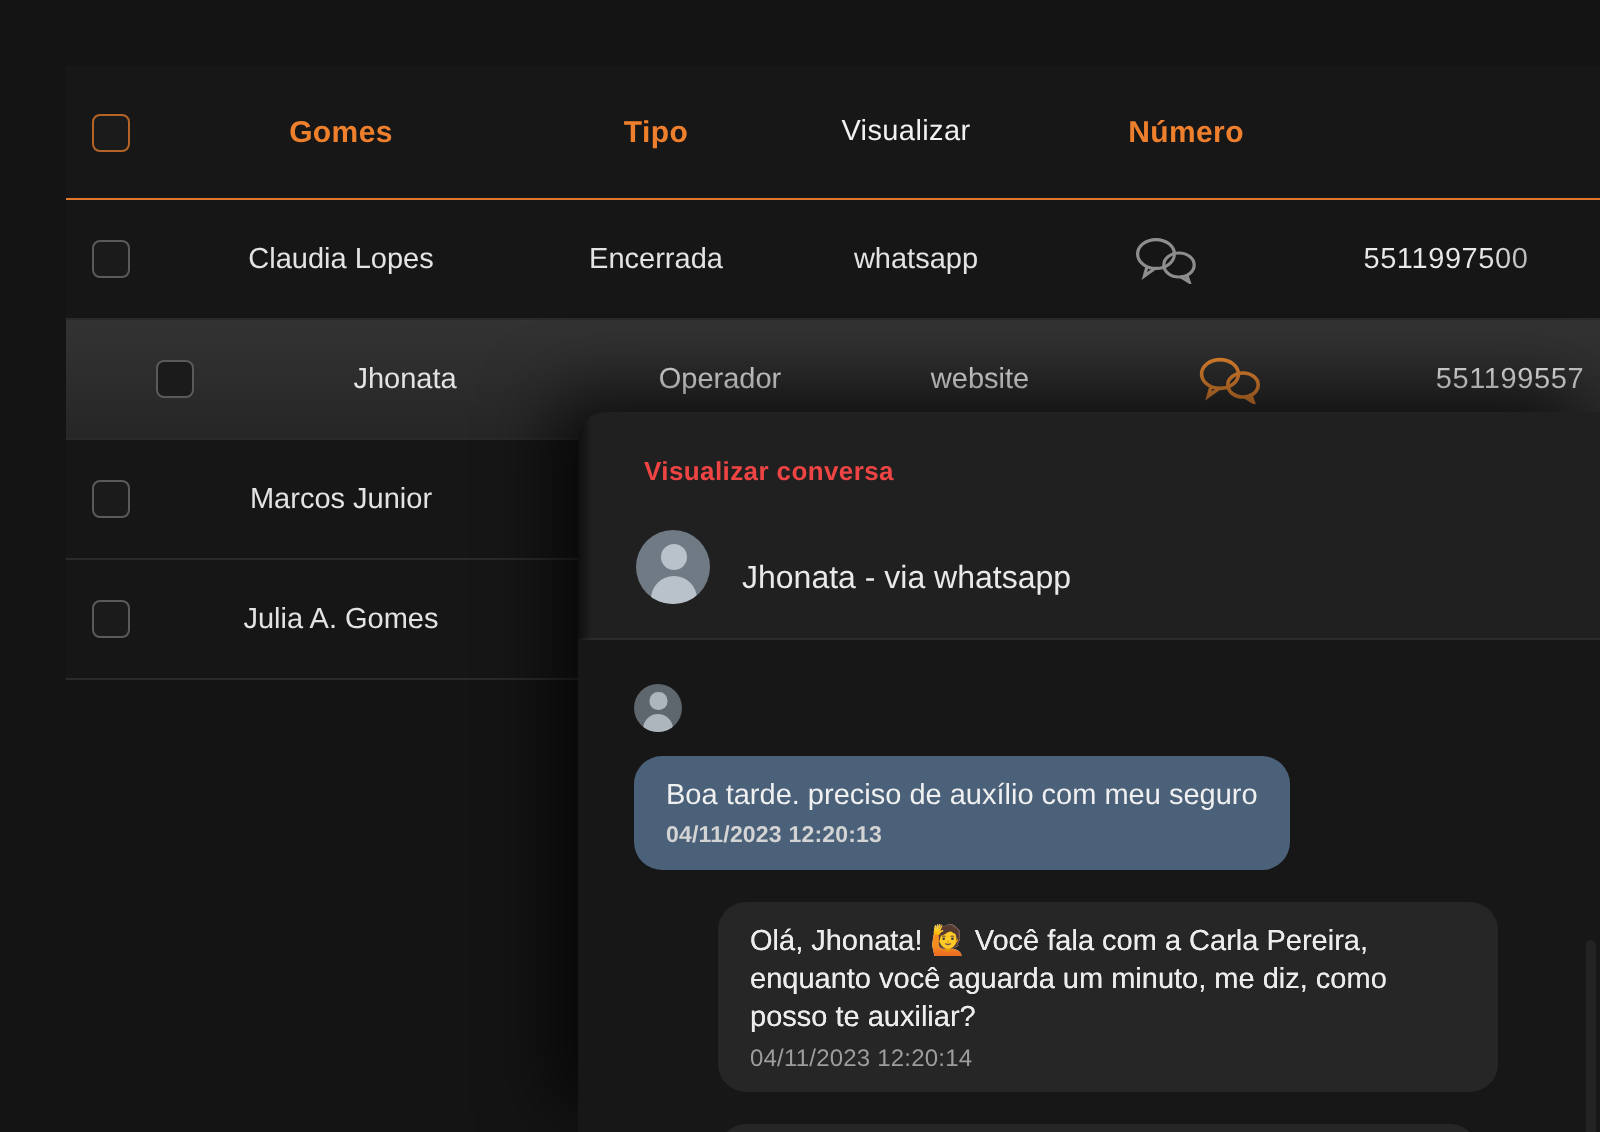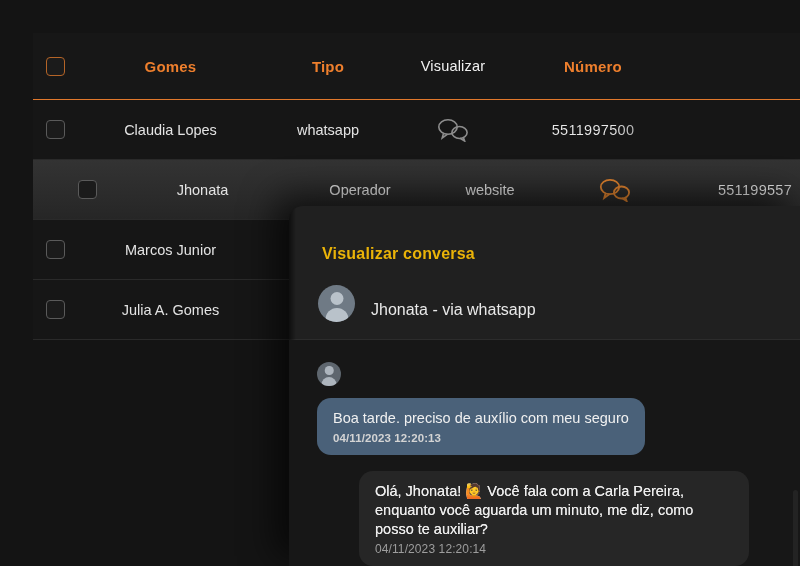--- a/index.html
+++ b/index.html
@@ -67,21 +67,21 @@
     position:absolute; left:289px; top:206px; width:511px; height:360px;
     background:#202020;
     border-top-left-radius:14px;
     box-shadow:-14px -10px 34px rgba(0,0,0,.62);
     overflow:hidden;
   }
   .modal-head{
     padding:22px 0 0 33px;
   }
   .modal-title{
-    font-size:16px; font-weight:700; color:#eab308; letter-spacing:.2px;margin-top:17px;
+    font-size:13px; font-weight:700; color:#ef4444; letter-spacing:.2px;
   }
   .peer{
     display:flex; align-items:center; gap:16px;
     padding:22px 0 17px 29px;
   }
   .avatar{
     width:37px; height:37px; border-radius:50%;
     background:#6f7a85; position:relative; overflow:hidden; flex:0 0 37px;
   }
   .avatar::before{
@@ -148,20 +148,21 @@
       <div class="c-tipo th">Tipo</div>
       <div class="c-vis th plain">Visualizar</div>
       <div class="c-num th">Número</div>
     </div>
 
     <div class="trow">
       <div class="c-check">
         <div class="cbox"></div>
       </div>
       <div class="c-nome td">Claudia Lopes</div>
+      <div class="c-status td">Encerrada</div>
       <div class="c-tipo td">whatsapp</div>
       <div class="c-vis">
         <span class="chat-ico">
           <svg width="34" height="24" viewBox="0 0 34 24" fill="none" stroke="#8d8d8d" stroke-width="1.6">
             <ellipse cx="12" cy="9" rx="9.2" ry="7.2"></ellipse>
             <path d="M7.5 15.4 L6.2 20 L11.6 16.1"></path>
             <ellipse cx="23.5" cy="14.5" rx="7.6" ry="6"></ellipse>
             <path d="M27.4 19.6 L28.6 23 L24.1 20.2"></path>
           </svg>
         </span>

